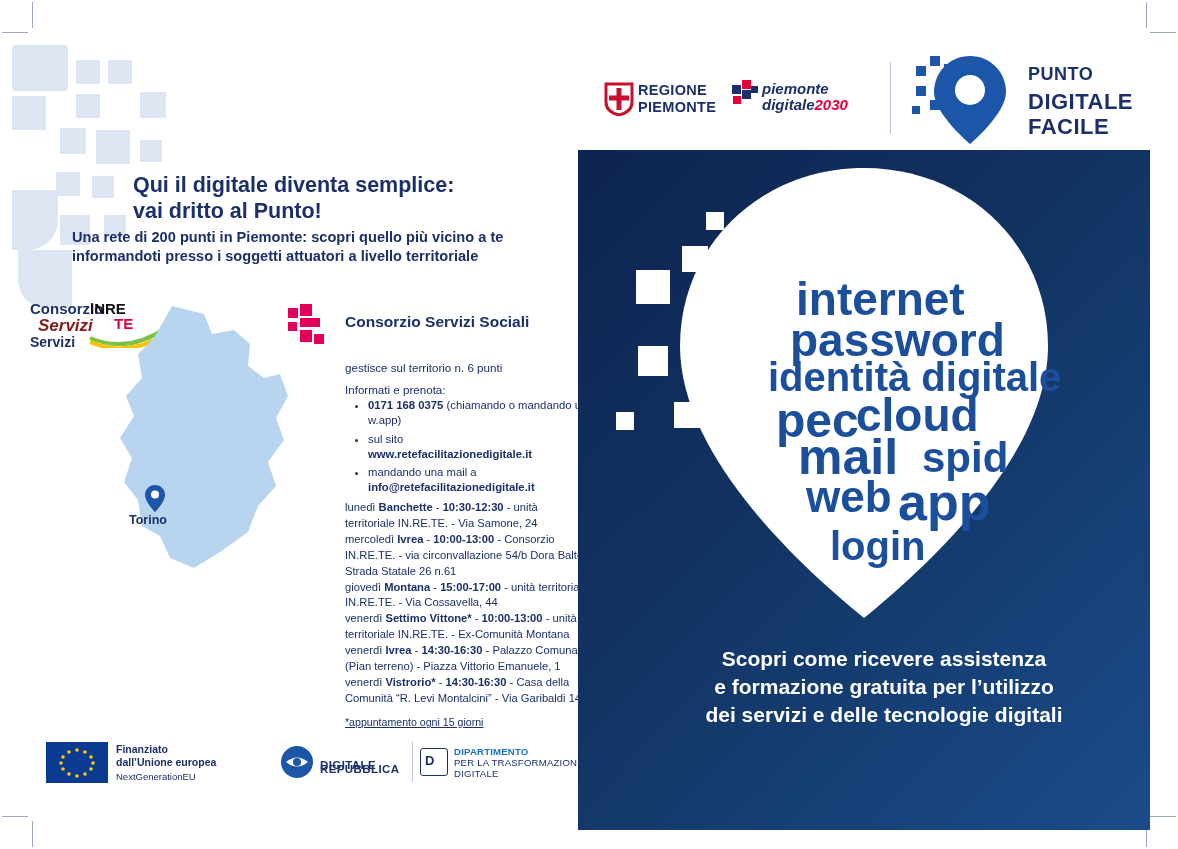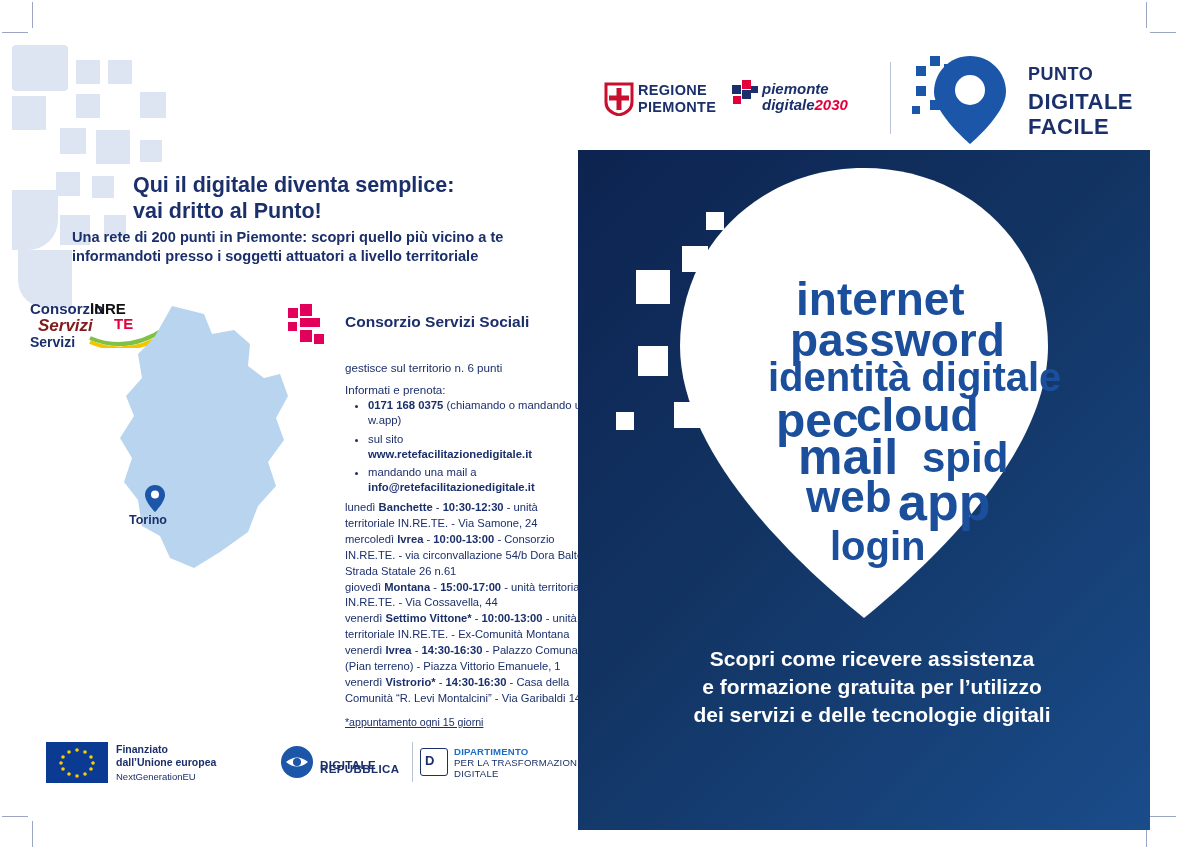--- a/index.html
+++ b/index.html
@@ -92,21 +92,21 @@
   
   .panel{
     position:absolute;left:578px;top:150px;width:572px;height:680px;
     background:linear-gradient(135deg,#0d2350 0%,#123463 45%,#1a4c8a 100%);
     overflow:hidden;
   }
   .pin-words{position:absolute;left:0;top:0;width:612px;height:470px;}
   .w{position:absolute;color:#1b4f9c;font-weight:bold;white-space:nowrap;}
   .panel-cta{
     position:absolute;left:578px;top:645px;width:588px;
-    text-align:center;color:#ffffff;font-size:21px;font-weight:bold;line-height:1.33;
+    text-align:center;color:#ffffff;font-size:21px;font-weight:bold;line-height:1.33;padding-left:12px;
   }
 
   
   .eu{position:absolute;left:46px;top:742px;width:260px;height:40px;}
   .eu-flag{position:absolute;left:0;top:0;width:62px;height:41px;background:#0a3a91;}
   .eu .t{position:absolute;left:70px;top:1px;font-size:10.5px;font-weight:bold;color:#1b2f6b;line-height:1.28;}
   .eu .t small{font-weight:normal;font-size:9.5px;}
 
   .repdig{position:absolute;left:278px;top:744px;width:170px;height:38px;}
   .repdig .t1{position:absolute;left:42px;top:2px;font-size:11.5px;font-weight:bold;color:#1b2f6b;letter-spacing:.4px;margin-top:17px;}

